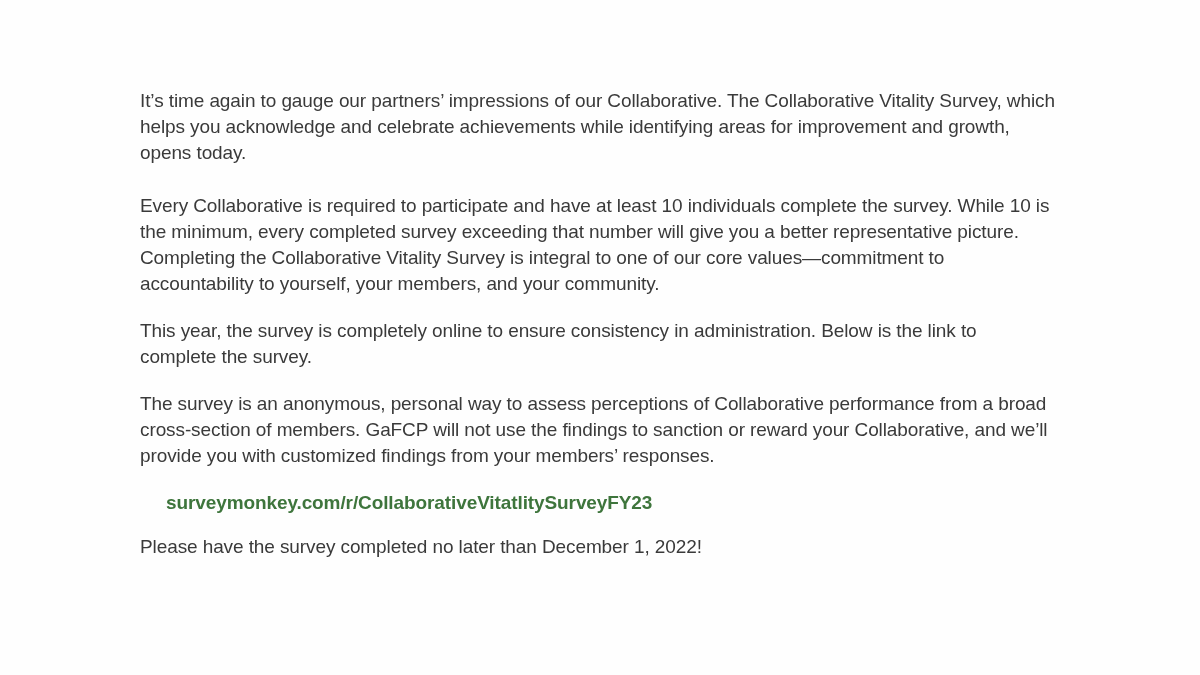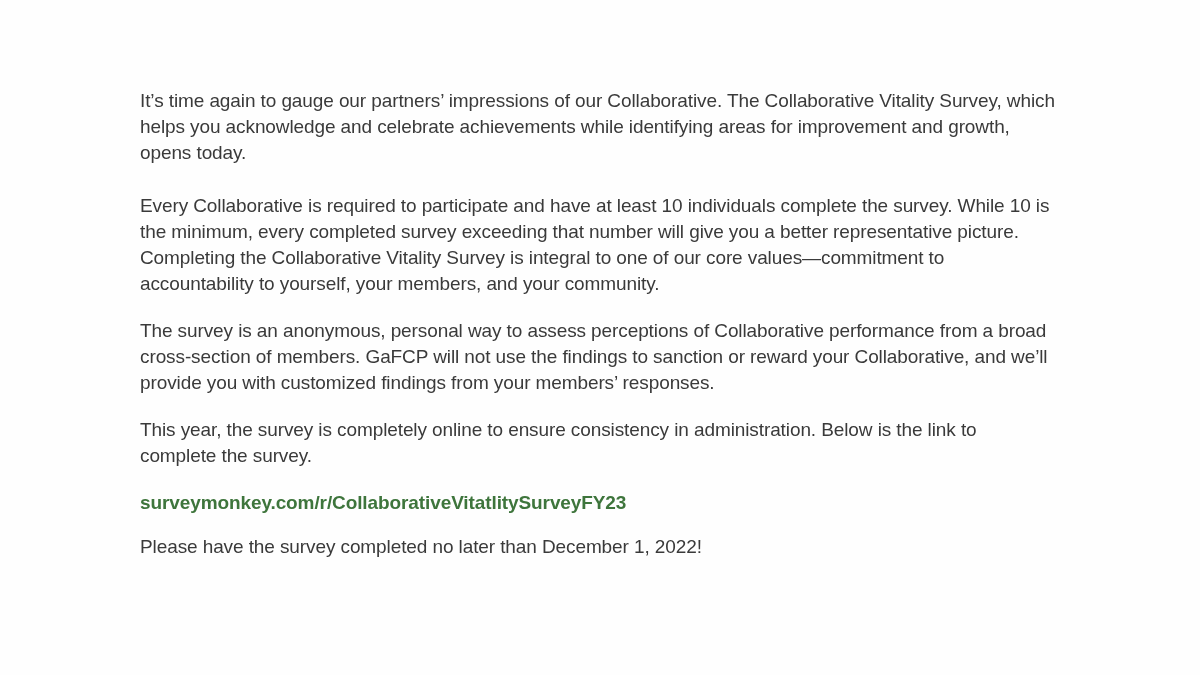--- a/index.html
+++ b/index.html
@@ -29,36 +29,37 @@
     font-size:19px;
     line-height:26px;
     letter-spacing:-0.1px;
     margin:0 0 21px 0;
   }
   .doc p.first{
     margin-bottom:27px;
   }
   .doc p.link-row{
     margin-bottom:18px;
+    margin-left:26px;
   }
   .doc p.last{
     margin-bottom:0;
   }
   a.survey-link{
     color:var(--link);
     font-weight:700;
     text-decoration:none;
     cursor:pointer;
   }
 </style>
 </head>
 <body>
 
 <div class="page">
   <div class="doc">
     <p class="first">It’s time again to gauge our partners’ impressions of our Collaborative. The Collaborative Vitality Survey, which helps you acknowledge and celebrate achievements while identifying areas for improvement and growth, opens today.</p>
     <p>Every Collaborative is required to participate and have at least 10 individuals complete the survey. While 10 is the minimum, every completed survey exceeding that number will give you a better representative picture. Completing the Collaborative Vitality Survey is integral to one of our core values—commitment to accountability to yourself, your members, and your community.</p>
+    <p>This year, the survey is completely online to ensure consistency in administration. Below is the link to complete the survey.</p>
     <p>The survey is an anonymous, personal way to assess perceptions of Collaborative performance from a broad cross-section of members. GaFCP will not use the findings to sanction or reward your Collaborative, and we’ll provide you with customized findings from your members’ responses.</p>
-    <p>This year, the survey is completely online to ensure consistency in administration. Below is the link to complete the survey.</p>
     <p class="link-row"><a class="survey-link">surveymonkey.com/r/CollaborativeVitatlitySurveyFY23</a></p>
     <p class="last">Please have the survey completed no later than December 1, 2022!</p>
   </div>
 </div>
 
 </body></html>

